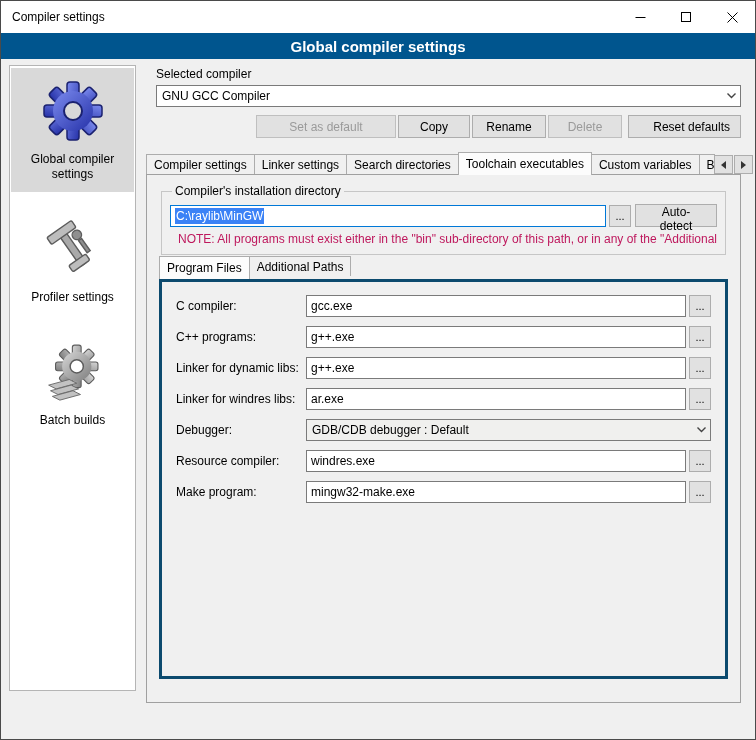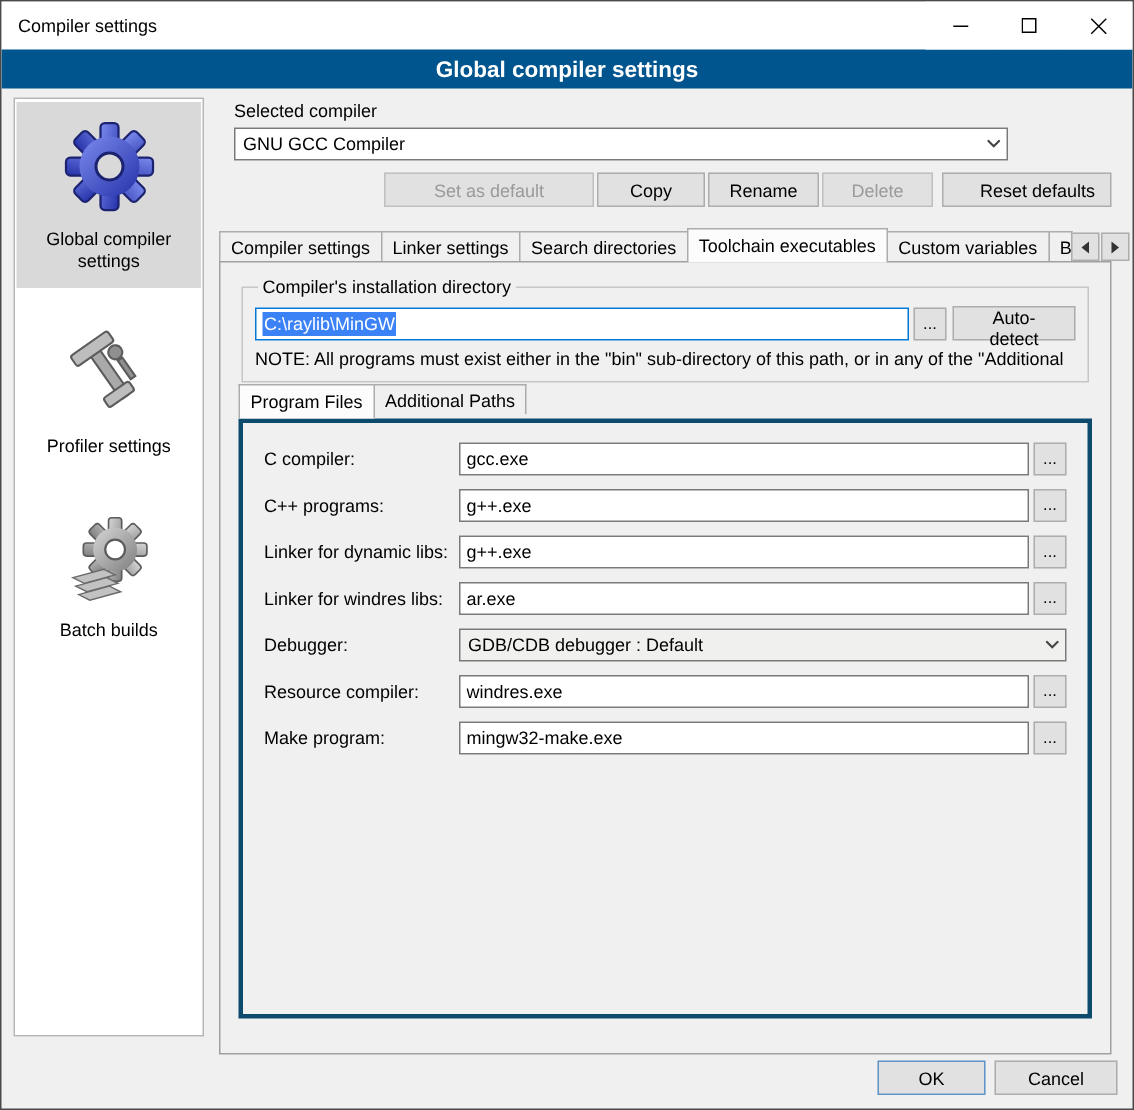--- a/index.html
+++ b/index.html
@@ -49,21 +49,21 @@
   .combo {
     height:22px; background:#fff; border:1px solid #7a7a7a;
     display:flex; align-items:center; padding-left:5px; position:relative;
   }
   .combo .combo-text { flex:1 1 auto; white-space:nowrap; overflow:hidden; }
   .combo .chev {
     width:18px; height:100%; display:flex; align-items:center; justify-content:center;
   }
   .combo.gray { background:#f0f0ee; }
 
-  .compiler-combo { margin-left:10px; width:516px; }
+  .compiler-combo { margin-left:10px; width:585px; }
 
   .btn-row { display:flex; margin-top:8px; width:595px; }
   .btn {
     height:23px; background:#e1e1e1; border:1px solid #adadad;
     font-family:"Liberation Sans", sans-serif; font-size:12px; padding:0 10px; cursor:default;
   }
   .btn.disabled { color:#9a9a9a; border-color:#bfbfbf; }
   .btn-setdefault { margin-left:110px; width:140px; }
   .btn-copy { margin-left:2px; width:72px; }
   .btn-rename { margin-left:2px; width:74px; }
@@ -104,21 +104,21 @@
     height:22px; background:#fff; border:1px solid #7a7a7a; padding:0 4px;
     font-family:"Liberation Sans", sans-serif; font-size:12px; display:flex; align-items:center;
   }
   .dir-box { flex:1 1 auto; border-color:#0078D7; }
   .dir-box .sel { background:#3b82f6; color:#fff; padding:1px 1px; }
   .browse-btn {
     width:22px; height:22px; margin-left:3px; background:#e1e1e1; border:1px solid #adadad;
     font-size:11px; line-height:10px; cursor:default; font-family:"Liberation Sans", sans-serif;
   }
   .autodetect-btn { margin-left:4px; width:82px; }
-  .note { margin-top:5px; color:#000000; font-size:12px; white-space:nowrap; overflow:hidden; }
+  .note { margin-top:5px; color:#be185d; font-size:12px; white-space:nowrap; overflow:hidden;text-align:right; }
 
   
   .subtabs { display:flex; align-items:flex-start; height:23px; margin-top:1px; }
   .inner-panel {
     position:relative; border:3px solid #0c4a6e; background:#f0f0f0;
     height:400px; padding:13px 14px;
   }
 
   .frow { display:flex; align-items:center; margin-bottom:9px; }
   .flabel { width:130px; flex:0 0 130px; }
@@ -341,18 +341,14 @@
         <div class="frow">
           <label class="flabel">Make program:</label>
           <input class="field-input" value="mingw32-make.exe" style="">
           <button class="browse-btn">...</button>
         </div>
 
       </div>
     </div>
   </div>
 
-  <div class="footer">
-    <button class="btn btn-ok">OK</button>
-    <button class="btn btn-cancel">Cancel</button>
-  </div>
 
 </div>
 
 </body></html>

